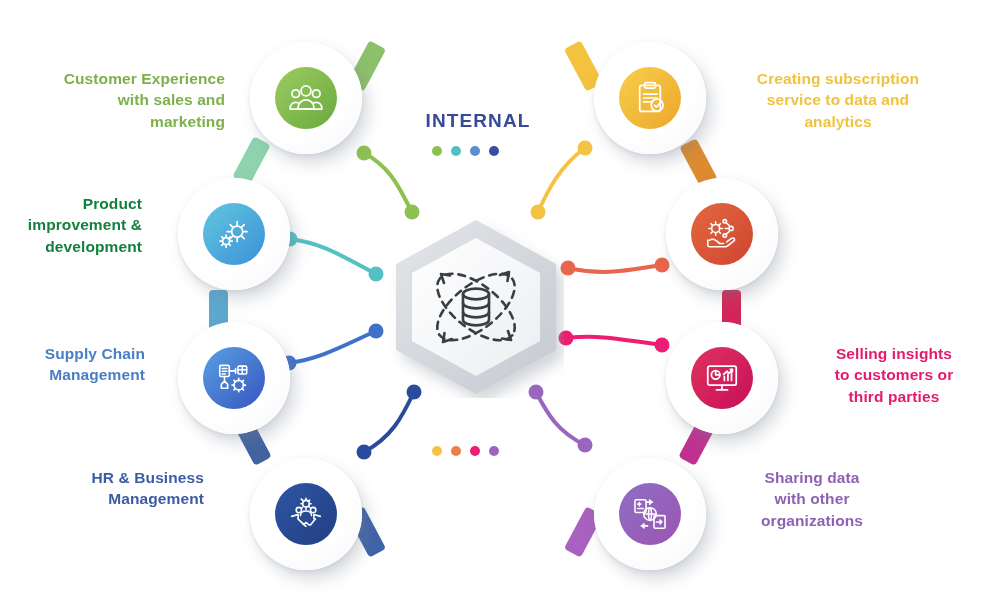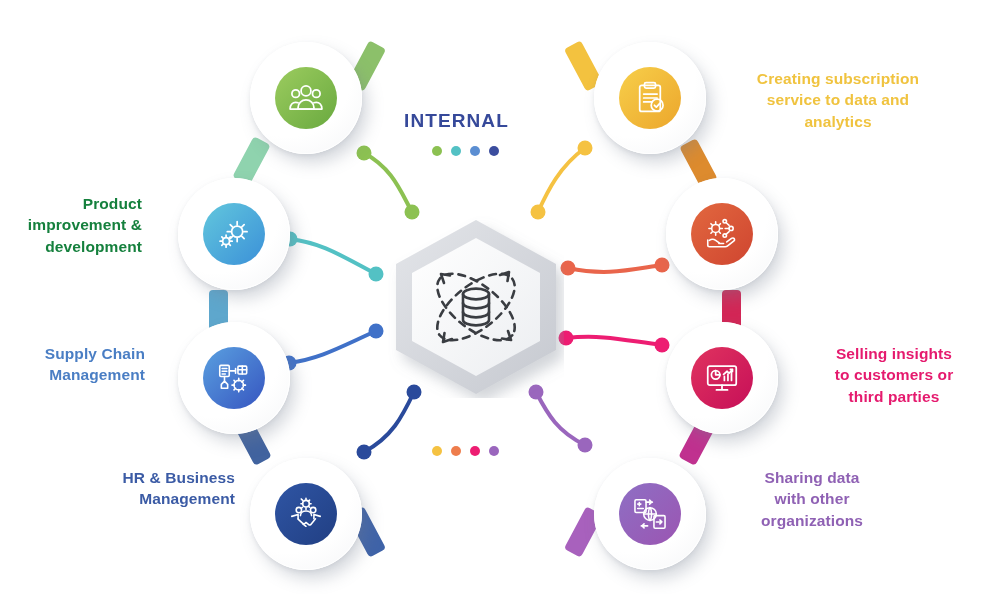--- a/index.html
+++ b/index.html
@@ -67,20 +67,21 @@
   }
   #hexwrap svg { display:block; width:176px; height:182px; }
 
   
   .section-title {
     position: absolute;
     font-weight: bold;
     font-size: 19px;
     letter-spacing: 1.1px;
     z-index: 6;
+    text-align: center;
   }
   .dots {
     position: absolute;
     display: flex; gap: 9px;
     z-index: 6;
   }
   .dots i { width: 10px; height: 10px; border-radius: 50%; display: block; }
 </style>
 </head>
 <body>
@@ -299,29 +300,32 @@
     <i style="background:#3b4d9e"></i>
   </div>
 
   <div class="dots" style="left:432px; top:446px;">
     <i style="background:#f5c242"></i>
     <i style="background:#ee7d4c"></i>
     <i style="background:#ed1d72"></i>
     <i style="background:#9a66bd"></i>
   </div>
 
+  <div class="lbl left" style="left:20px; top:68px; width:205px; color:#7db04c;">Customer Experience
+with sales and
+marketing</div>
 
   <div class="lbl left" style="left:10px; top:193px; width:132px; color:#15803d;">Product
 improvement &amp;
 development</div>
 
   <div class="lbl left" style="left:10px; top:343px; width:135px; color:#4a7ec4;">Supply Chain
 Management</div>
 
-  <div class="lbl left" style="left:90px; top:467px; width:145px; color:#3b5ba5;">HR &amp; Business
+  <div class="lbl left" style="left:59px; top:467px; width:145px; color:#3b5ba5;">HR &amp; Business
 Management</div>
 
   <div class="lbl right" style="left:718px; top:68px; width:240px; color:#f0c33f;">Creating subscription
 service to data and
 analytics</div>
 
 
   <div class="lbl right" style="left:722px; top:467px; width:180px; color:#8f61b4;">Sharing data
 with other
 organizations</div>

